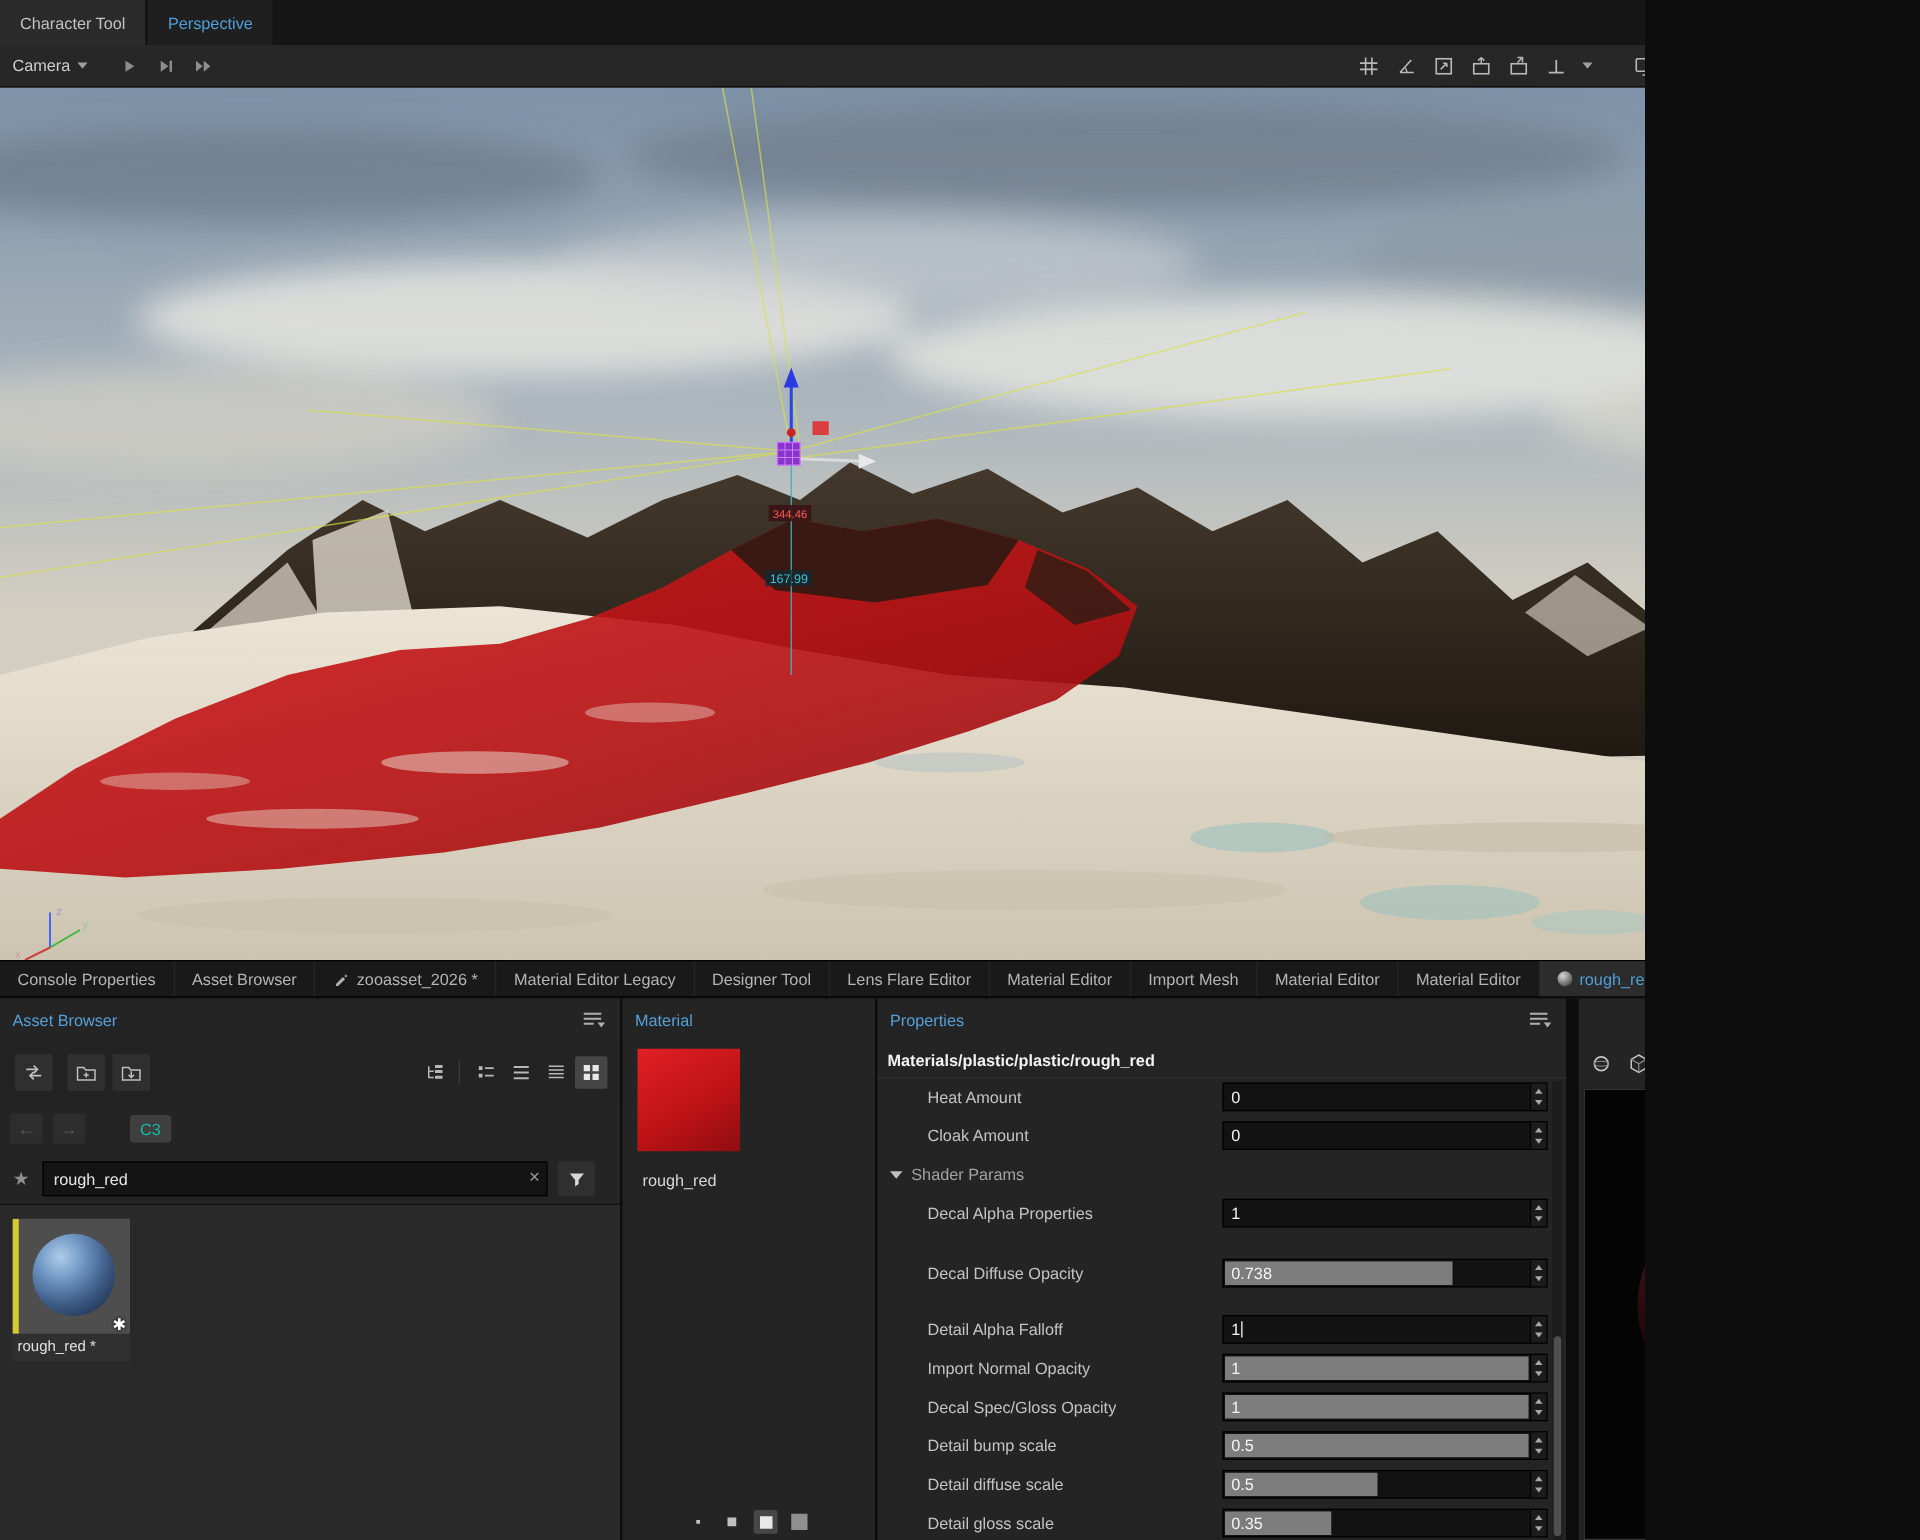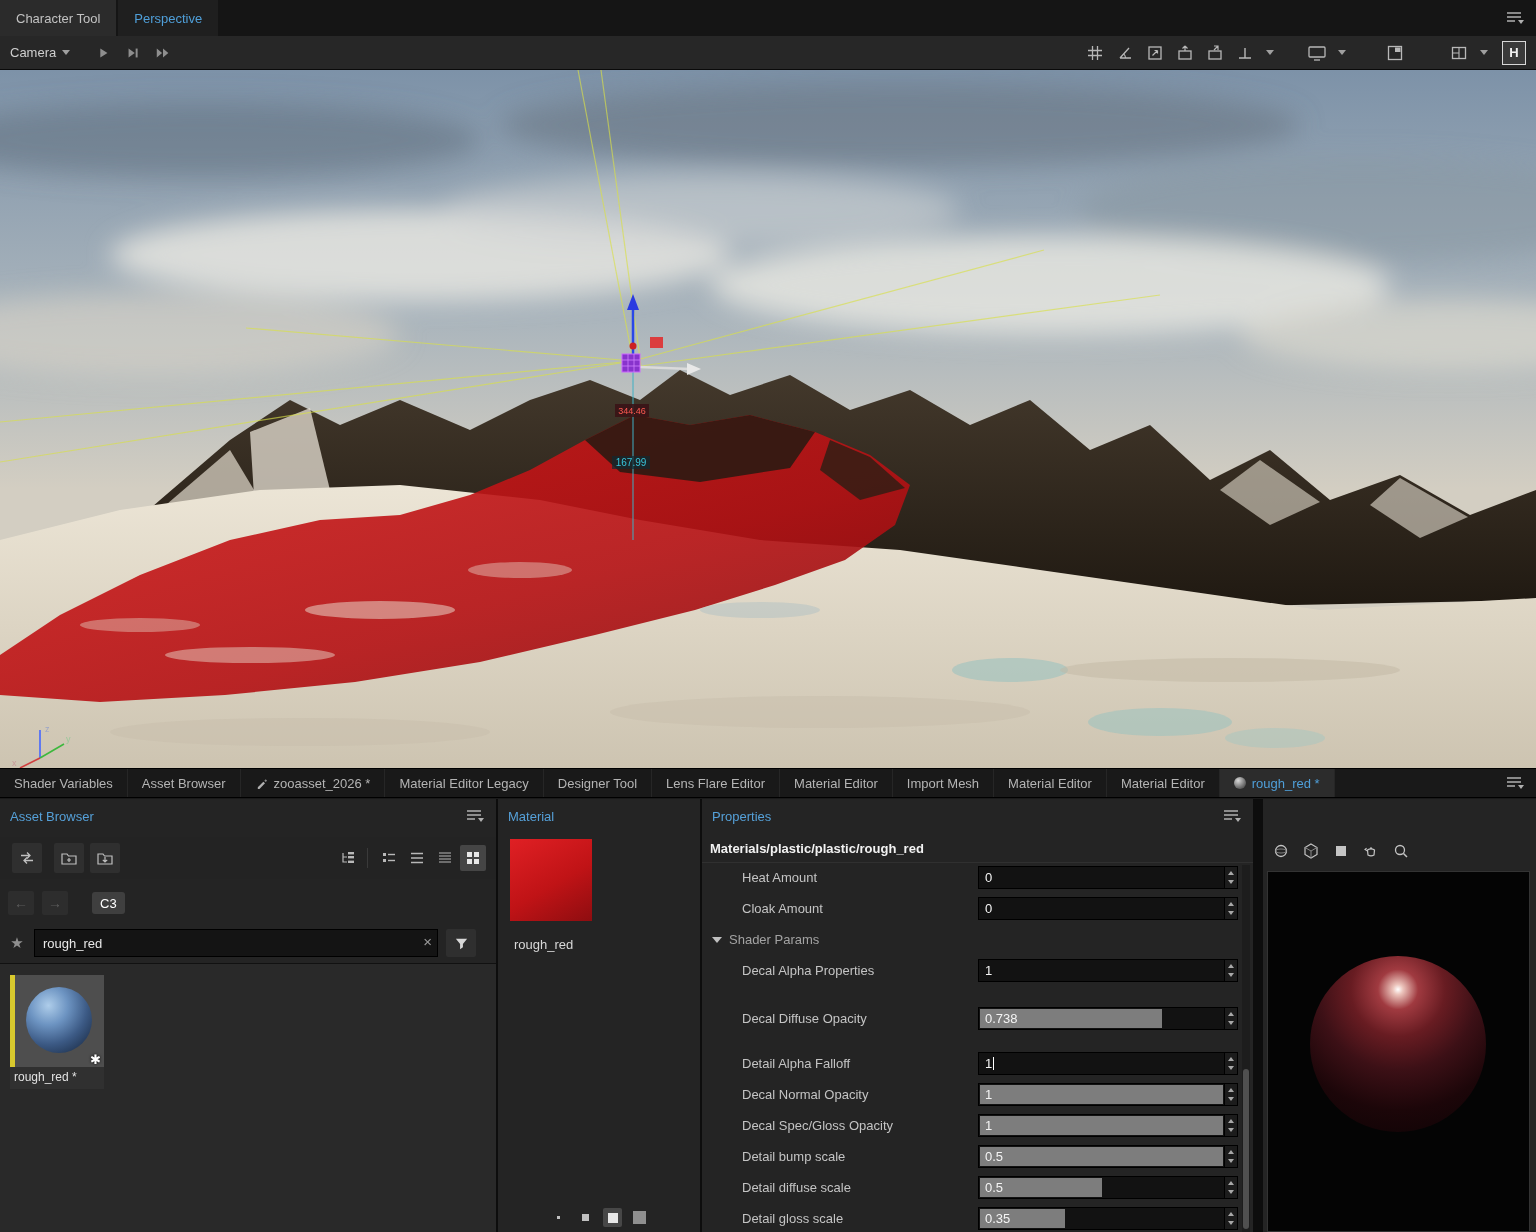--- a/index.html
+++ b/index.html
@@ -1,17 +1,17 @@
 <!DOCTYPE html>
 <html><head>
 <meta charset="utf-8">
 <style>
   *{margin:0;padding:0;box-sizing:border-box}
   html,body{background:#0d0d0d;font-family:"Liberation Sans",sans-serif}
-  #app{position:relative;width:1536px;height:1232px;background:#1a1a1a;color:#c8c8c8;font-size:13px;overflow:hidden}
+  #app{position:relative;width:1316px;height:1232px;background:#1a1a1a;color:#c8c8c8;font-size:13px;overflow:hidden}
   svg{display:block}
   
   .tabbar{position:absolute;left:0;top:0;width:1536px;height:36px;background:#151515;display:flex;align-items:stretch}
   .ttab{display:flex;align-items:center;padding:0 16px;background:#2b2b2b;color:#c2c2c2;margin-right:2px;cursor:default}
   .ttab.active{background:#1f1f1f;color:#4f9fd9}
   .bar-right{margin-left:auto;display:flex;align-items:center;padding-right:10px}
   
   .hamb{width:22px;height:18px;display:flex;align-items:center;justify-content:center}
   
   .vptb{position:absolute;left:0;top:36px;width:1536px;height:34px;background:#272727;display:flex;align-items:center;padding:0 10px;border-bottom:1px solid #0a0a0a}
@@ -33,21 +33,21 @@
   .phead .sp{margin-left:auto}
   .splitter{position:absolute;top:0;height:433px;background:#0d0d0d}
   
   .ab-tool{position:absolute;left:0;top:38px;width:496px;height:42px;background:#232323;display:flex;align-items:center}
   .ab-btn{width:30px;height:30px;background:#2f2f2f;border-radius:2px;display:flex;align-items:center;justify-content:center;margin-right:6px}
   .ab-vbtn{width:26px;height:26px;display:flex;align-items:center;justify-content:center;border-radius:2px;margin-left:2px}
   .ab-vbtn.active{background:#454545}
   .vdiv{width:1px;height:20px;background:#3a3a3a;margin:0 6px}
   .ab-nav{position:absolute;left:0;top:84px;width:496px;height:40px;display:flex;align-items:center;padding-left:8px}
   .nav-btn{width:26px;height:24px;background:#2d2d2d;border-radius:2px;color:#5c5c5c;display:flex;align-items:center;justify-content:center;margin-right:8px;font-size:14px}
-  .crumb{min-width:30px;height:22px;background:#3f3f3f;border-radius:3px;color:#ffffff;display:flex;align-items:center;justify-content:center;padding:0 8px;margin-left:16px}
+  .crumb{min-width:30px;height:22px;background:#3f3f3f;border-radius:3px;color:#14b8a6;display:flex;align-items:center;justify-content:center;padding:0 8px;margin-left:28px}
   .ab-search{position:absolute;left:0;top:126px;width:496px;height:36px;display:flex;align-items:center}
   .star{width:34px;text-align:center;color:#8f8f8f;font-size:15px}
   .sinput{position:relative;width:404px;height:28px}
   .sinput input{width:100%;height:100%;background:#141414;border:1px solid #000;color:#e8e8e8;font-size:13px;padding:0 26px 0 8px;font-family:"Liberation Sans",sans-serif;outline:none}
   .sclear{position:absolute;right:6px;top:4px;color:#9a9a9a;font-size:15px;line-height:18px}
   .fbtn{width:30px;height:28px;background:#2f2f2f;border-radius:2px;display:flex;align-items:center;justify-content:center;margin-left:8px}
   .ab-content{position:absolute;left:0;top:164px;width:496px;height:269px;background:#292929;border-top:1px solid #111}
   .acard{position:absolute;left:10px;top:11px;width:94px;background:#303030}
   .athumb{position:relative;width:94px;height:92px;background:#4e4e4e;overflow:hidden}
   .ybar{position:absolute;left:0;top:0;width:5px;height:92px;background:#d8c92e}
@@ -302,21 +302,21 @@
         <line x1="40" y1="688" x2="20" y2="698" stroke="#d04040"></line>
         <text x="45" y="662" fill="#9aa4c8" stroke="none">z</text>
         <text x="66" y="672" fill="#9ac89a" stroke="none">y</text>
         <text x="12" y="696" fill="#c89a9a" stroke="none">x</text>
       </g>
     </svg>
   </div>
 
   <div class="btabs">
     <div class="btab">
-        <span>Shader Variables</span>
+        <span>Console Properties</span>
       </div>
     <div class="btab">
         <span>Asset Browser</span>
       </div>
     <div class="btab">
       <span>
           <svg width="13" height="13" viewBox="0 0 14 14">
             <path d="M3 11l6-6 1.8 1.8-6 6H3z" fill="#b0b0b0"></path>
             <path d="M10 4l1.5-1.5L13 4l-1.5 1.5z" fill="#8a8a8a"></path>
           </svg>
@@ -563,21 +563,21 @@
               <div class="pfill" style="width: 0%;"></div>
             </div>
           <div class="pval"><span>1</span><i class="caret"></i></div>
           <div class="pspin">
               <i class="spup"></i>
               <i class="spdn"></i>
             </div>
         </div>
       </div>
       <div class="prow" style="top:280px">
-        <div class="plabel">Decal Normal Opacity</div>
+        <div class="plabel">Import Normal Opacity</div>
         <div class="pfield">
           <div class="fillzone">
               <div class="pfill" style="width: 100%;"></div>
             </div>
           <div class="pval">1</div>
           <div class="pspin">
               <i class="spup"></i>
               <i class="spdn"></i>
             </div>
         </div>

